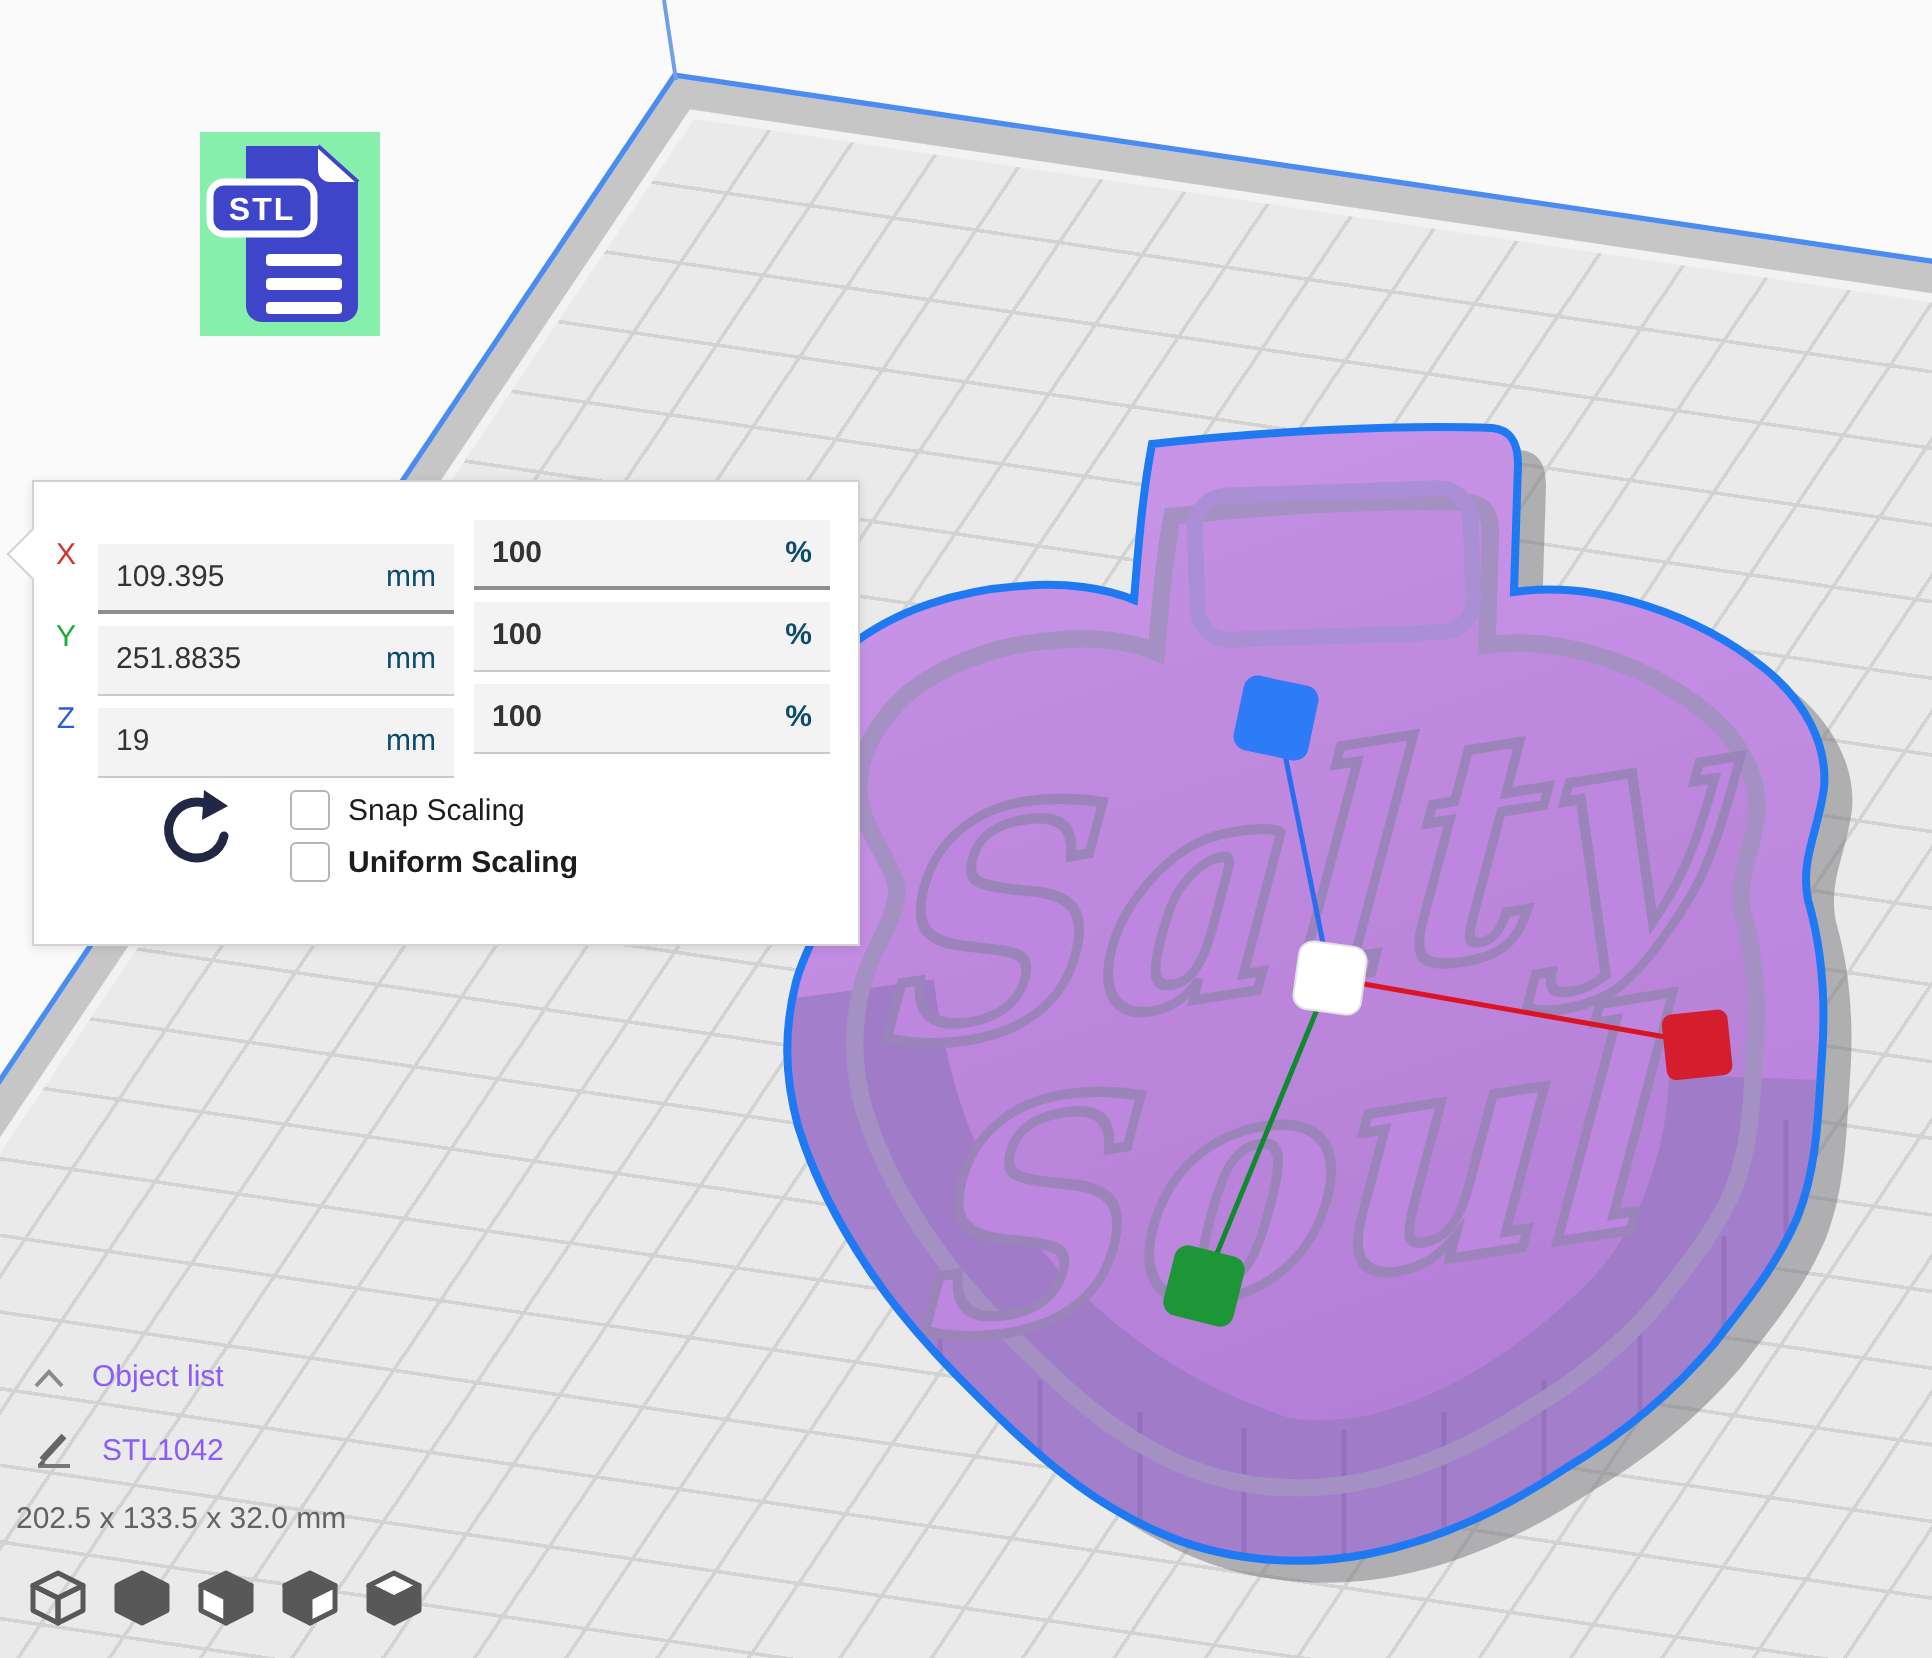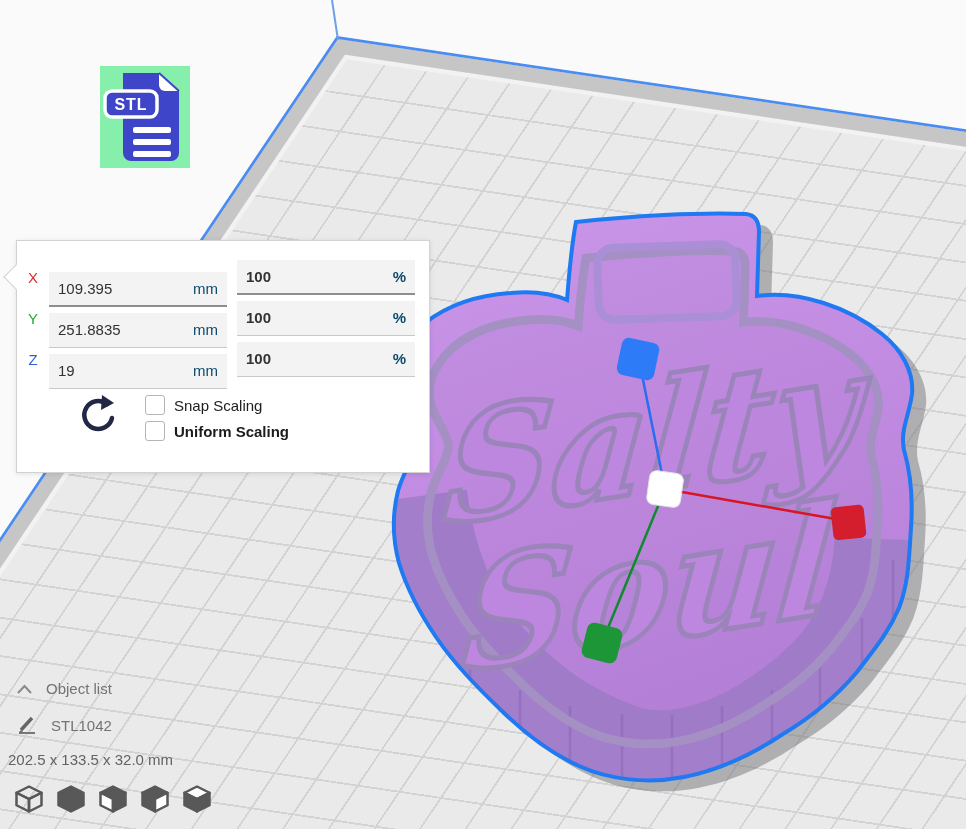--- a/index.html
+++ b/index.html
@@ -58,21 +58,21 @@
   .check-row { position:absolute; left:128px; display:flex; align-items:center; gap:9px; }
   .check-row.snap { top:154px;align-items:center; } .check-row.uniform { top:180px;font-weight:bold; }
   .checkbox {
     width:20px; height:20px; background:#fff; border:1.5px solid #b5b5b5; border-radius:3px;
   }
   .check-label { font-size:15px; color:#1c1c1c; }
   #reset-btn { position:absolute; left:58px; top:150px; width:46px; height:50px;
     display:flex; align-items:center; justify-content:center; cursor:pointer; }
   
   .footer-item { position:absolute; z-index:3; display:flex; align-items:center; gap:13px;
-    color:#737373; font-size:15px; }
+    color:#8b5cf6; font-size:15px; }
   #object-list-row { left:16px; top:680px; }
   #object-name-row { left:16px; top:714px; }
   #dims-row { left:8px; top:751px; color:#636363; }
   #view-toolbar { position:absolute; left:14px; top:784px; z-index:3; display:flex; gap:12px; }
   .view-btn { width:30px; height:30px; display:flex; align-items:center; justify-content:center; cursor:pointer; }
 </style>
 </head>
 <body>
 
 <div id="viewport">

